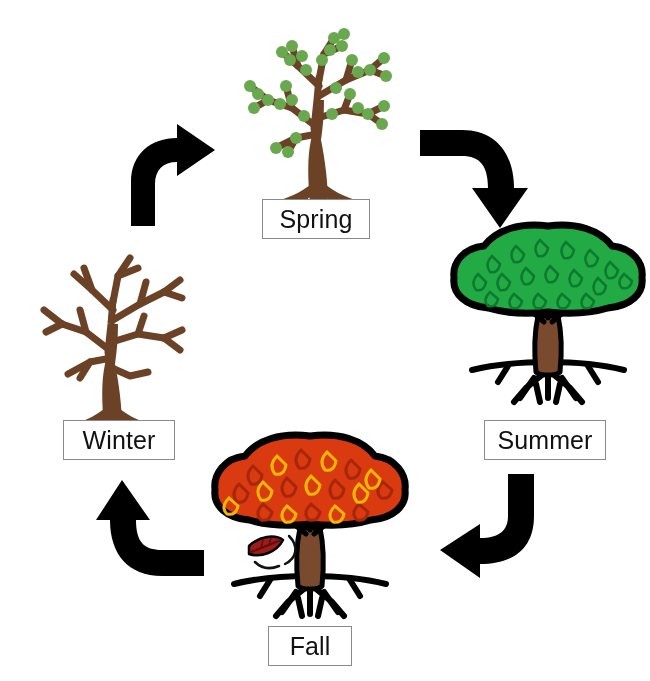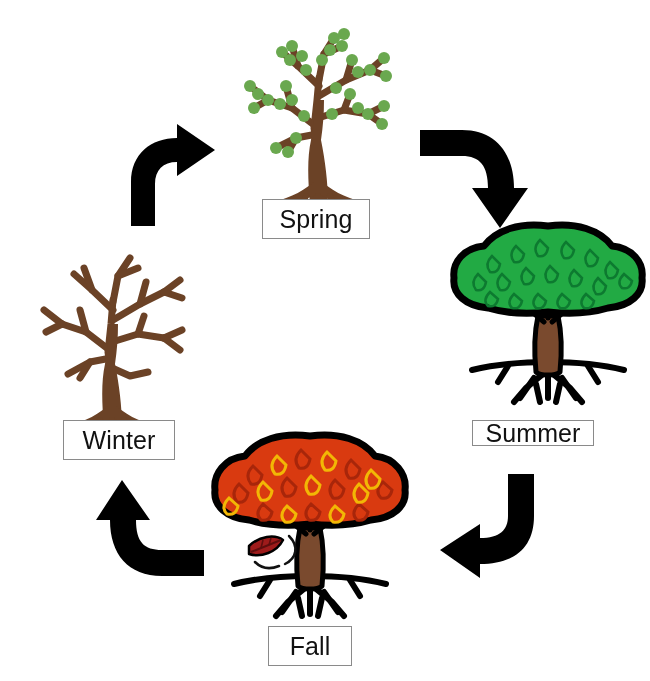--- a/index.html
+++ b/index.html
@@ -37,21 +37,21 @@
     line-height: 1;
     letter-spacing: 0.1px;
     white-space: nowrap;
     text-align: center;
   }
   .arrow-art {
     position: absolute;
     display: block;
   }
   #label-spring { left: 262px; top: 199px; width: 108px; height: 40px; }
-  #label-summer { left: 472px; top: 420px; width: 122px; height: 26px; }
+  #label-summer { left: 484px; top: 420px; width: 122px; height: 40px; }
   #label-fall   { left: 268px; top: 626px; width:  84px; height: 40px; }
   #label-winter { left:  47px; top: 420px; width: 112px; height: 40px; margin-left: 16px; }
 </style>
 </head>
 <body>
 
 <div id="diagram-root">
 
   <div class="node">
     <svg class="tree-art" style="left:218px; top:8px;" width="200" height="200" viewBox="0 0 200 200">

